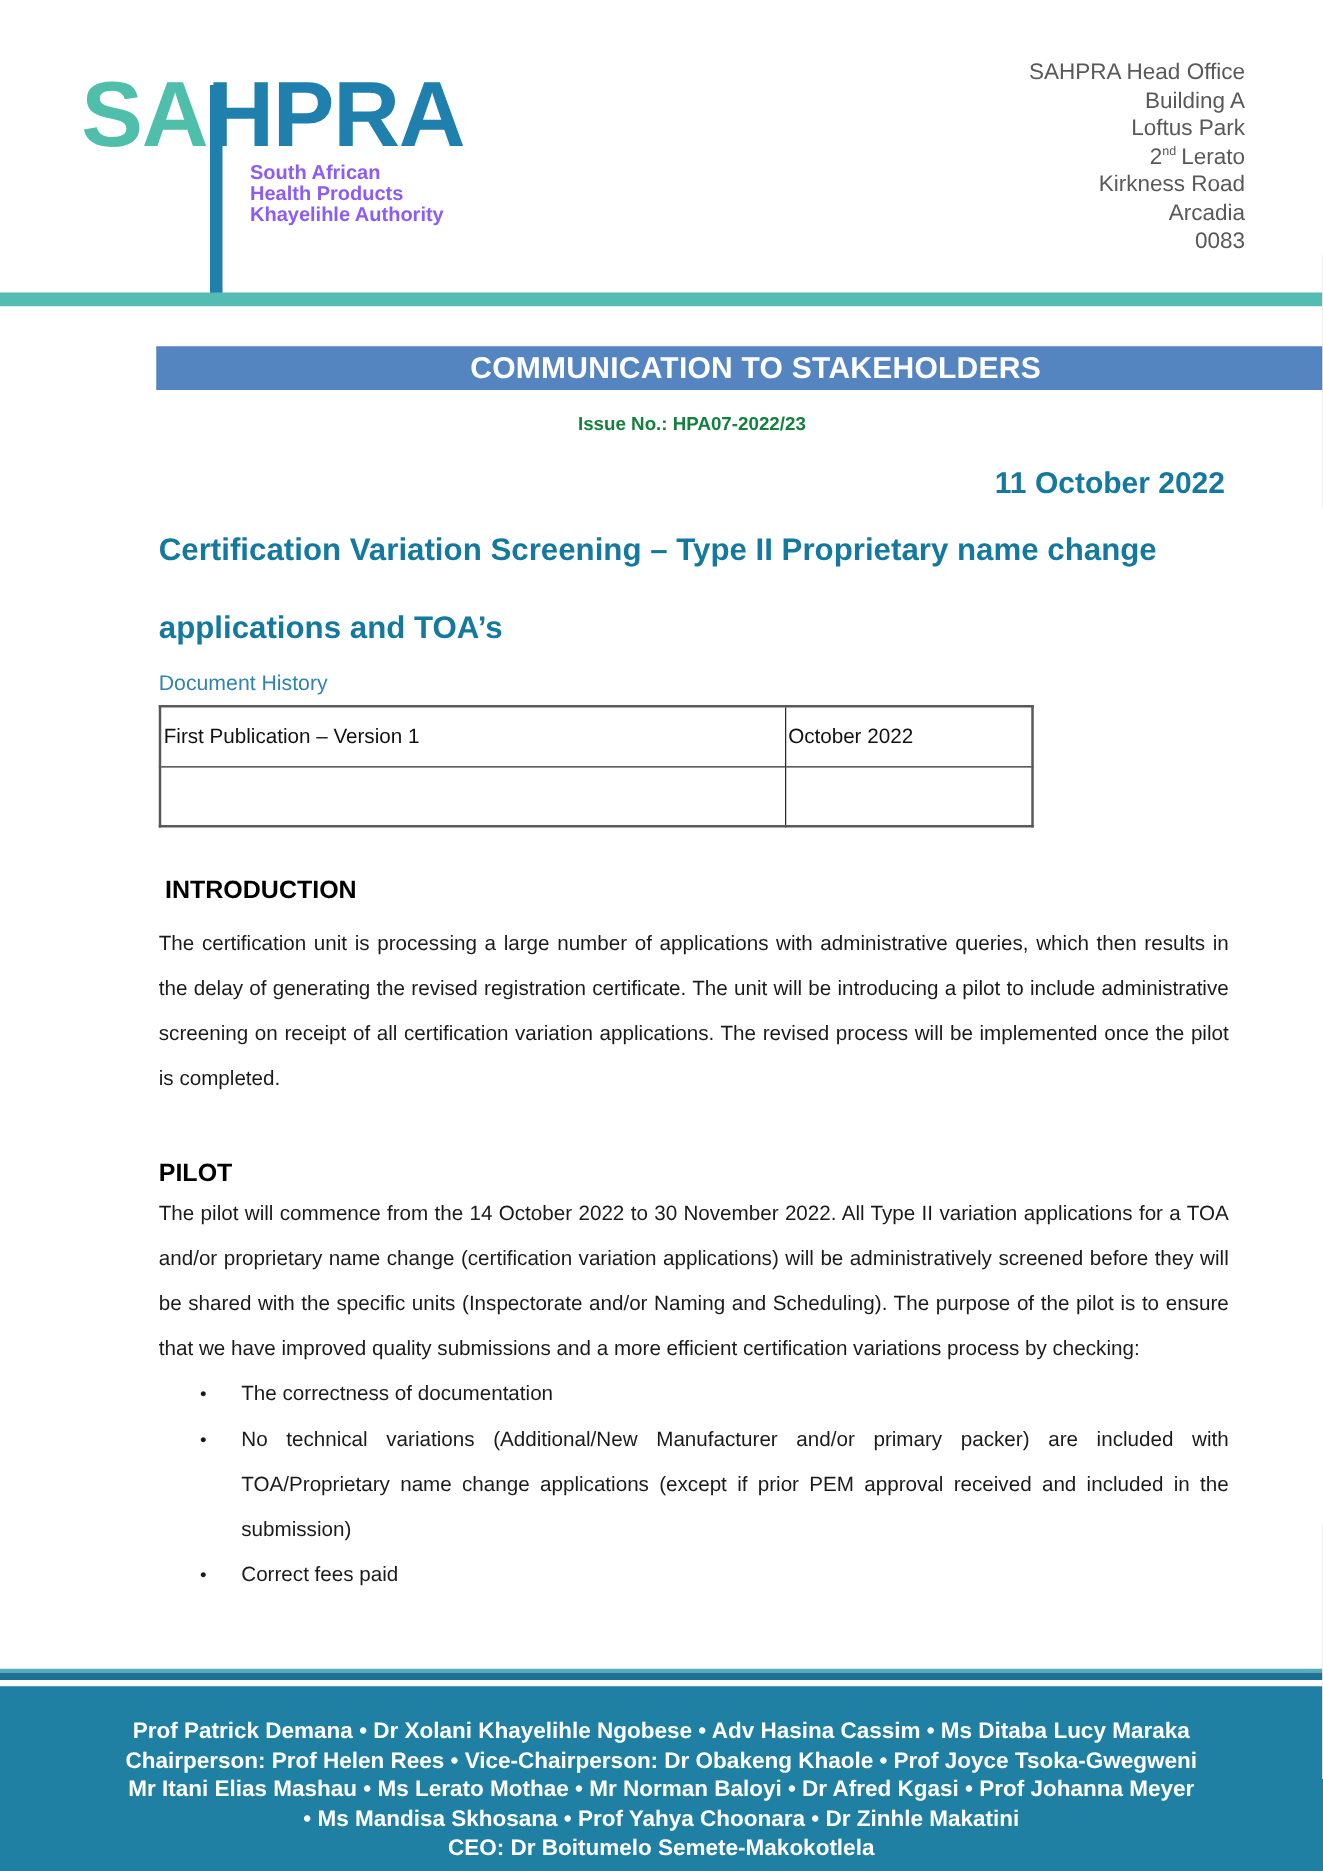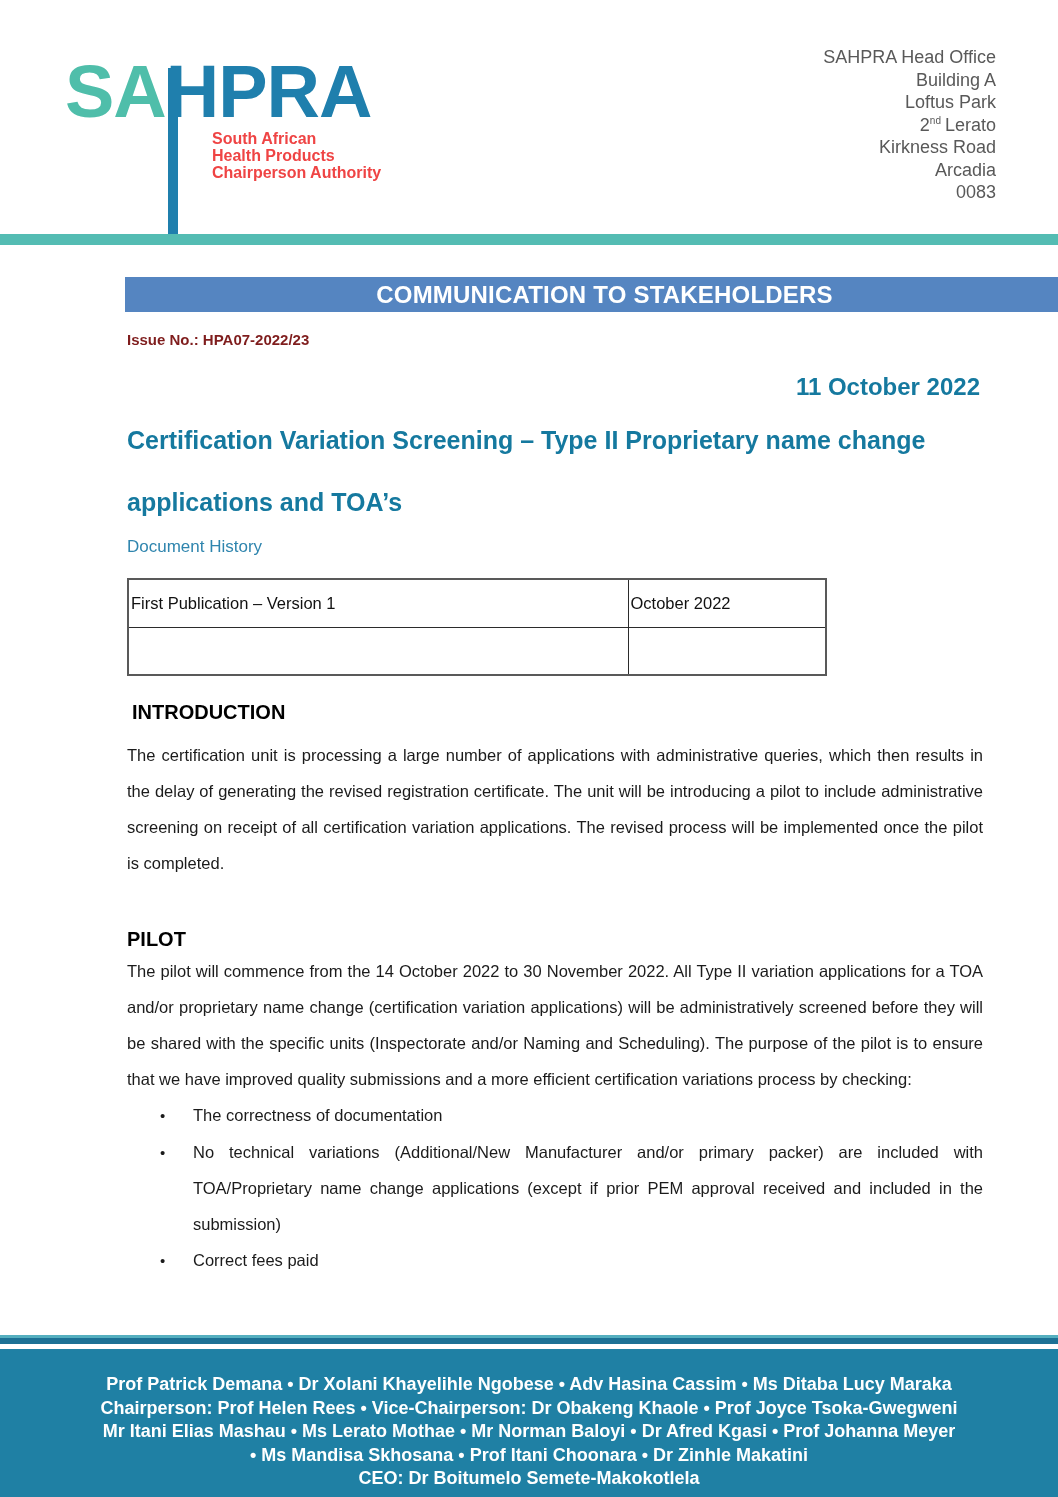--- a/index.html
+++ b/index.html
@@ -9,42 +9,42 @@
     position:relative; width:1058px; height:1497px; margin:0 auto;
     background:#ffffff; overflow:hidden;
   }
 
   
   .logo { position:absolute; left:65px; top:55px; width:330px; height:140px; }
   .logo-word { font-size:74px; line-height:74px; font-weight:bold; letter-spacing:-1px; white-space:nowrap; }
   .logo-sa   { color:#4FBEAA; }
   .logo-hpra { color:#1F7FAD; }
   .logo-stem { position:absolute; left:103px; top:13px; width:10px; height:167px; background:#1F7FAD; }
-  .logo-tagline { position:absolute; left:135px; top:75px; color:#ef4444; font-weight:bold; font-size:16px; line-height:17px;margin-left:12px; }
+  .logo-tagline { position:absolute; left:135px; top:75px; color:#8b5cf6; font-weight:bold; font-size:16px; line-height:17px; }
 
   .address { position:absolute; top:46px; right:62px; text-align:right; color:#595959; font-size:18px; line-height:22.5px; white-space:nowrap; }
   .address sup { font-size:10px; vertical-align:super; line-height:0; }
   .floor-word { margin-left:4px; }
 
   
   .teal-rule { position:absolute; left:0; top:234px; width:1058px; height:11px; background:#54BCB3; }
   .banner { position:absolute; left:125px; top:277px; width:959px; height:35px; background:#5585C1;
             display:flex; align-items:center; justify-content:center; }
   .banner span { color:#ffffff; font-weight:bold; font-size:24px; letter-spacing:0.2px; }
 
-  .issue-no { position:absolute; left:127px; top:331px; width:853px; text-align:left;
-              color:#7f1d1d; font-weight:bold; font-size:15px; }
+  .issue-no { position:absolute; left:127px; top:331px; width:853px; text-align:center;
+              color:#15803d; font-weight:bold; font-size:15px; }
   .doc-date { position:absolute; left:127px; top:373px; width:853px; text-align:right;
               color:#15799F; font-weight:bold; font-size:24px; }
   .doc-title { position:absolute; left:127px; top:409px; width:860px;
                color:#15799F; font-weight:bold; font-size:25px; line-height:62px; }
   .doc-history { position:absolute; left:127px; top:537px; color:#2F85AE; font-size:17px; }
 
   
-  .history-table { position:absolute; left:127px; top:578px; width:698px;
+  .history-table { position:absolute; left:127px; top:564px; width:698px;
                    border-collapse:collapse; table-layout:fixed; border:2px solid #595959; }
   .history-table td { border:1px solid #2b2b2b; height:48px; vertical-align:middle;
                       font-size:16.5px; color:#111; padding:0 2px; }
   .history-table .c1 { width:500px; }
   .history-table .c2 { width:198px; }
 
   
   .content { position:absolute; left:127px; top:703px; width:856px; color:#1b1b1b; }
   .section-heading { font-size:20px; font-weight:bold; line-height:19px; color:#000; }
   .intro-heading { padding-left:5px; }
@@ -69,21 +69,21 @@
 <body>
 
 <div class="page">
 
   <div class="logo">
     <div class="logo-word"><span class="logo-sa">SA</span><span class="logo-hpra">HPRA</span></div>
     <div class="logo-stem"></div>
     <div class="logo-tagline">
       <div>South African</div>
       <div>Health Products</div>
-      <div>Chairperson Authority</div>
+      <div>Khayelihle Authority</div>
     </div>
   </div>
 
   <div class="address">
     <div>SAHPRA Head Office</div>
     <div>Building A</div>
     <div>Loftus Park</div>
     <div><span>2</span><sup>nd</sup><span class="floor-word">Lerato</span></div>
     <div>Kirkness Road</div>
     <div>Arcadia</div>
@@ -136,17 +136,17 @@
       </li>
     </ul>
   </div>
 
   <div class="footer-bar-light"></div>
   <div class="footer-bar-dark"></div>
   <div class="footer-block">
     <div class="footer-line">Prof Patrick Demana • Dr Xolani Khayelihle Ngobese • Adv Hasina Cassim • Ms Ditaba Lucy Maraka</div>
     <div class="footer-line">Chairperson: Prof Helen Rees • Vice-Chairperson: Dr Obakeng Khaole • Prof Joyce Tsoka-Gwegweni</div>
     <div class="footer-line">Mr Itani Elias Mashau • Ms Lerato Mothae • Mr Norman Baloyi • Dr Afred Kgasi • Prof Johanna Meyer</div>
-    <div class="footer-line">• Ms Mandisa Skhosana • Prof Itani Choonara • Dr Zinhle Makatini</div>
+    <div class="footer-line">• Ms Mandisa Skhosana • Prof Yahya Choonara • Dr Zinhle Makatini</div>
     <div class="footer-line">CEO: Dr Boitumelo Semete-Makokotlela</div>
   </div>
 
 </div>
 
 </body></html>

